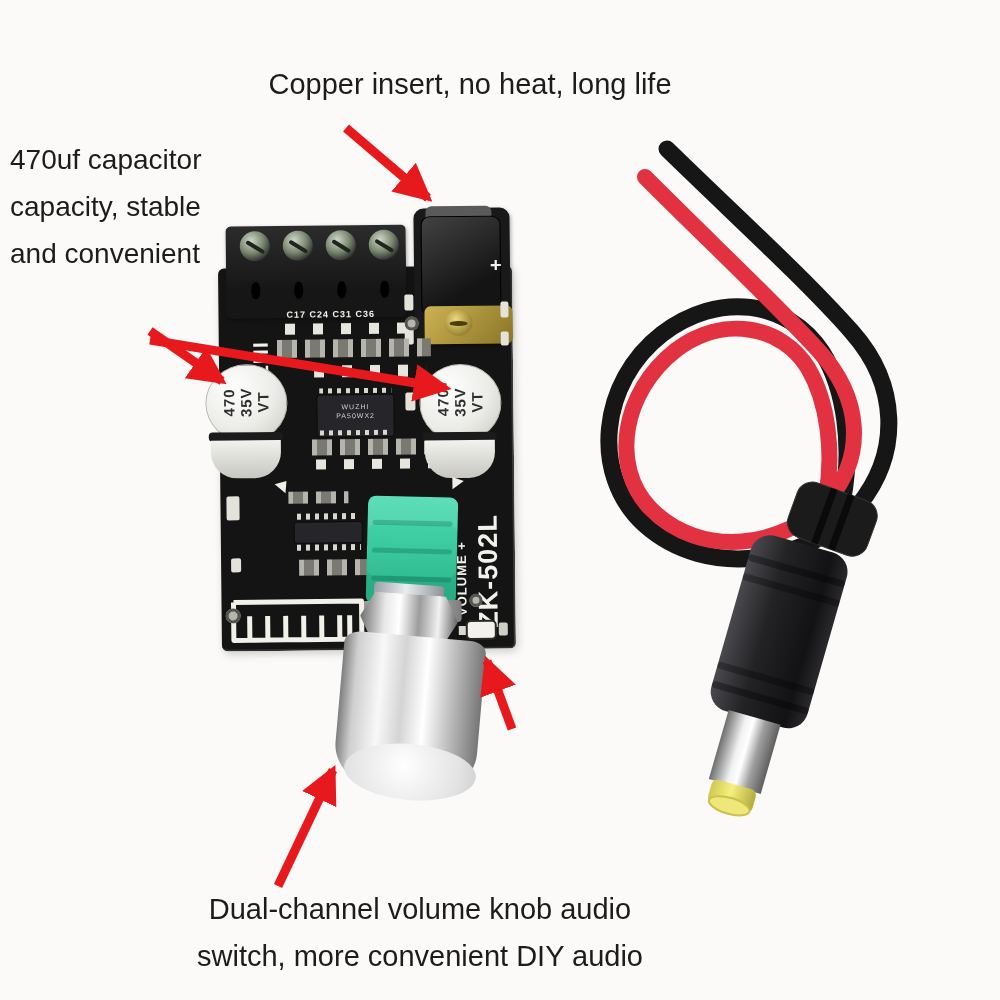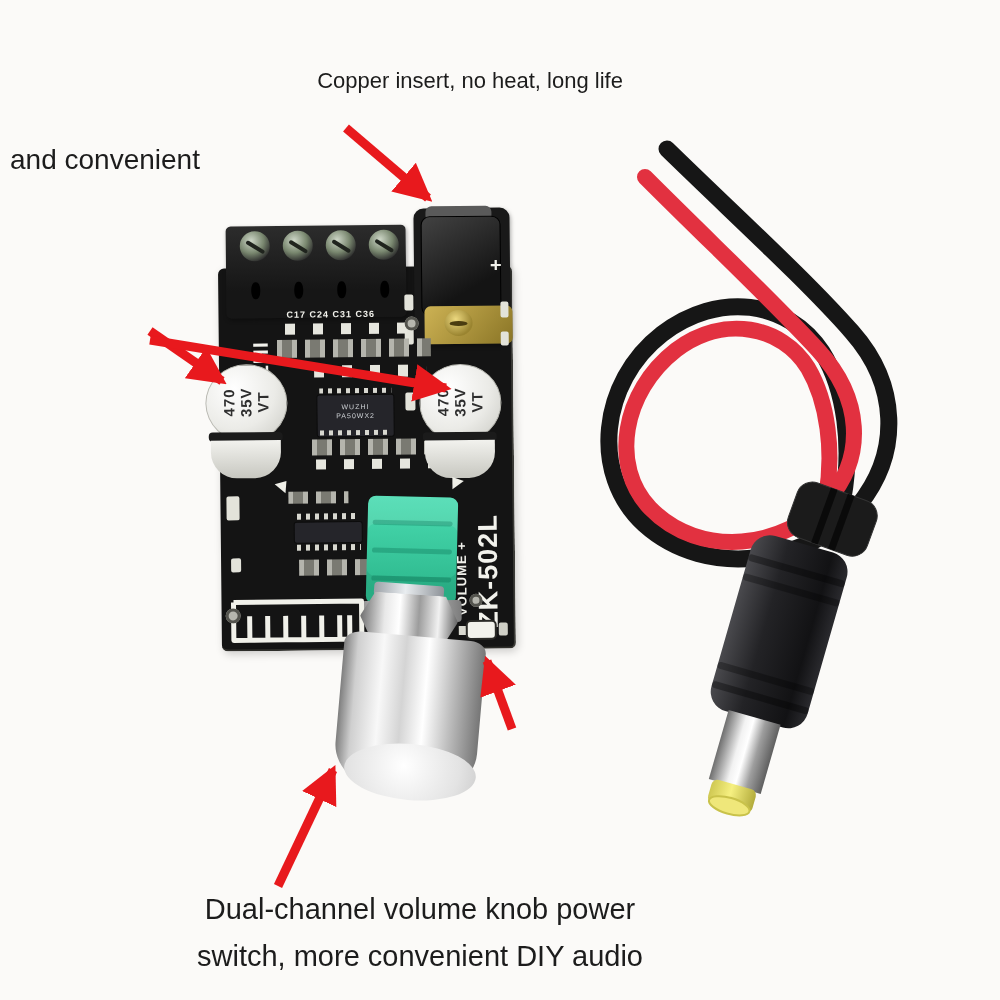--- a/index.html
+++ b/index.html
@@ -4,21 +4,21 @@
 <style>
   html,body{margin:0;padding:0;background:#ffffff;}
   .stage{
     position:relative;width:1000px;height:1000px;margin:0 auto;
     background:#fbfaf8;overflow:hidden;
     font-family:"Liberation Sans",sans-serif;color:#1f1f1f;
   }
   .abs{position:absolute;}
   
   .lbl{position:absolute;font-weight:500;color:#1c1c1c;white-space:nowrap;}
-  .lbl-copper{left:190px;top:68px;width:560px;text-align:center;font-size:22px;}
+  .lbl-copper{left:190px;top:68px;width:560px;text-align:center;font-size:29px;}
   .lbl-cap{left:10px;top:136px;width:240px;font-size:28px;line-height:47px;}
   .lbl-switch{left:482px;top:729px;font-size:28px;}
   .lbl-freedc{left:786px;top:784px;font-size:29px;}
   .lbl-knob{left:130px;top:886px;width:580px;text-align:center;font-size:29px;line-height:47px;}
   
   .board{
     position:absolute;left:220px;top:267px;width:292px;height:381px;
     background:#141414;border-radius:6px;transform:rotate(-0.6deg);
     border-right:2px solid #3a3a36;border-bottom:2px solid #2e2e2a;
     box-shadow:2px 3px 8px rgba(0,0,0,0.18);
@@ -240,22 +240,24 @@
     <line x1="346" y1="128" x2="428" y2="198" stroke="#e8191d" stroke-width="9" marker-end="url(#ah)"></line>
     <line x1="150" y1="331" x2="222" y2="381" stroke="#e8191d" stroke-width="9" marker-end="url(#ah)"></line>
     <line x1="150" y1="340" x2="446" y2="388" stroke="#e8191d" stroke-width="9" marker-end="url(#ah)"></line>
     <line x1="512" y1="729" x2="487" y2="661" stroke="#e8191d" stroke-width="9" marker-end="url(#ah)"></line>
     <line x1="278" y1="886" x2="333" y2="770" stroke="#e8191d" stroke-width="9" marker-end="url(#ah)"></line>
   </svg>
 
   <div class="lbl lbl-copper">Copper insert, no heat, long life</div>
 
   <div class="lbl lbl-cap">
+    <div>470uf capacitor</div>
+    <div>capacity, stable</div>
     <div>and convenient</div>
   </div>
 
 
   <div class="lbl lbl-knob">
-    <div>Dual-channel volume knob power</div>
+    <div>Dual-channel volume knob audio</div>
     <div>switch, more convenient DIY audio</div>
   </div>
 
 </div>
 
 </body></html>

